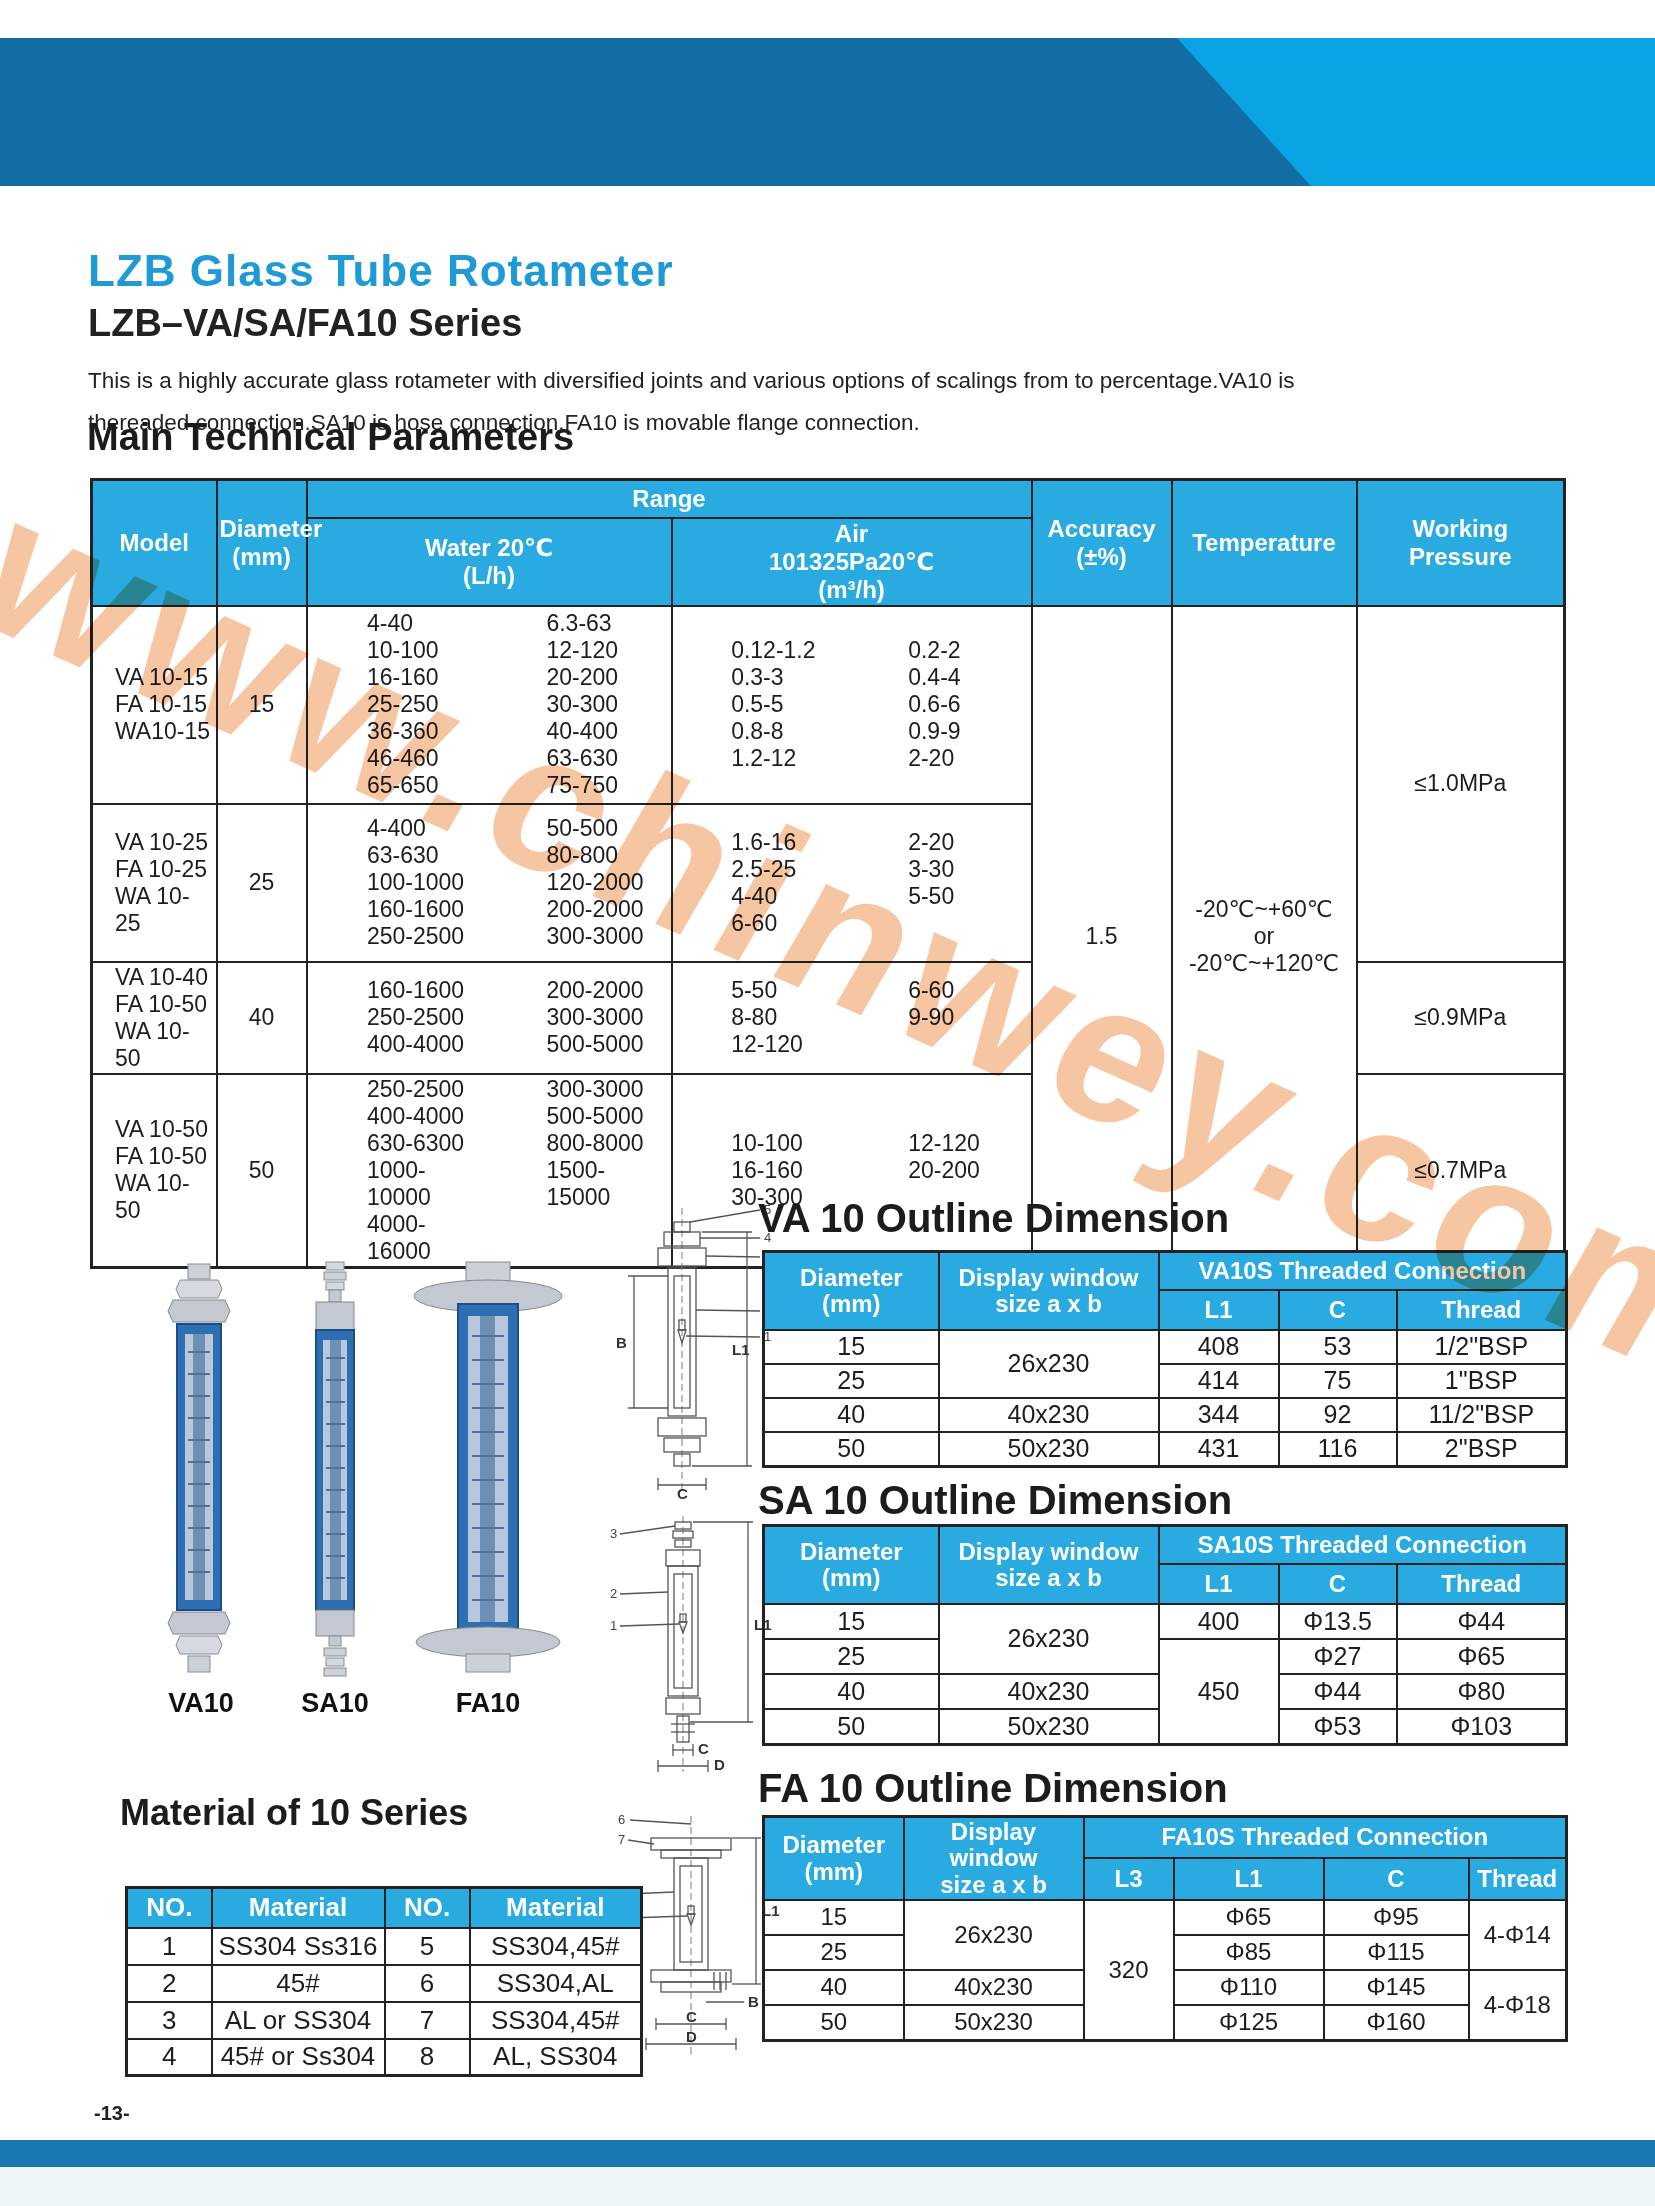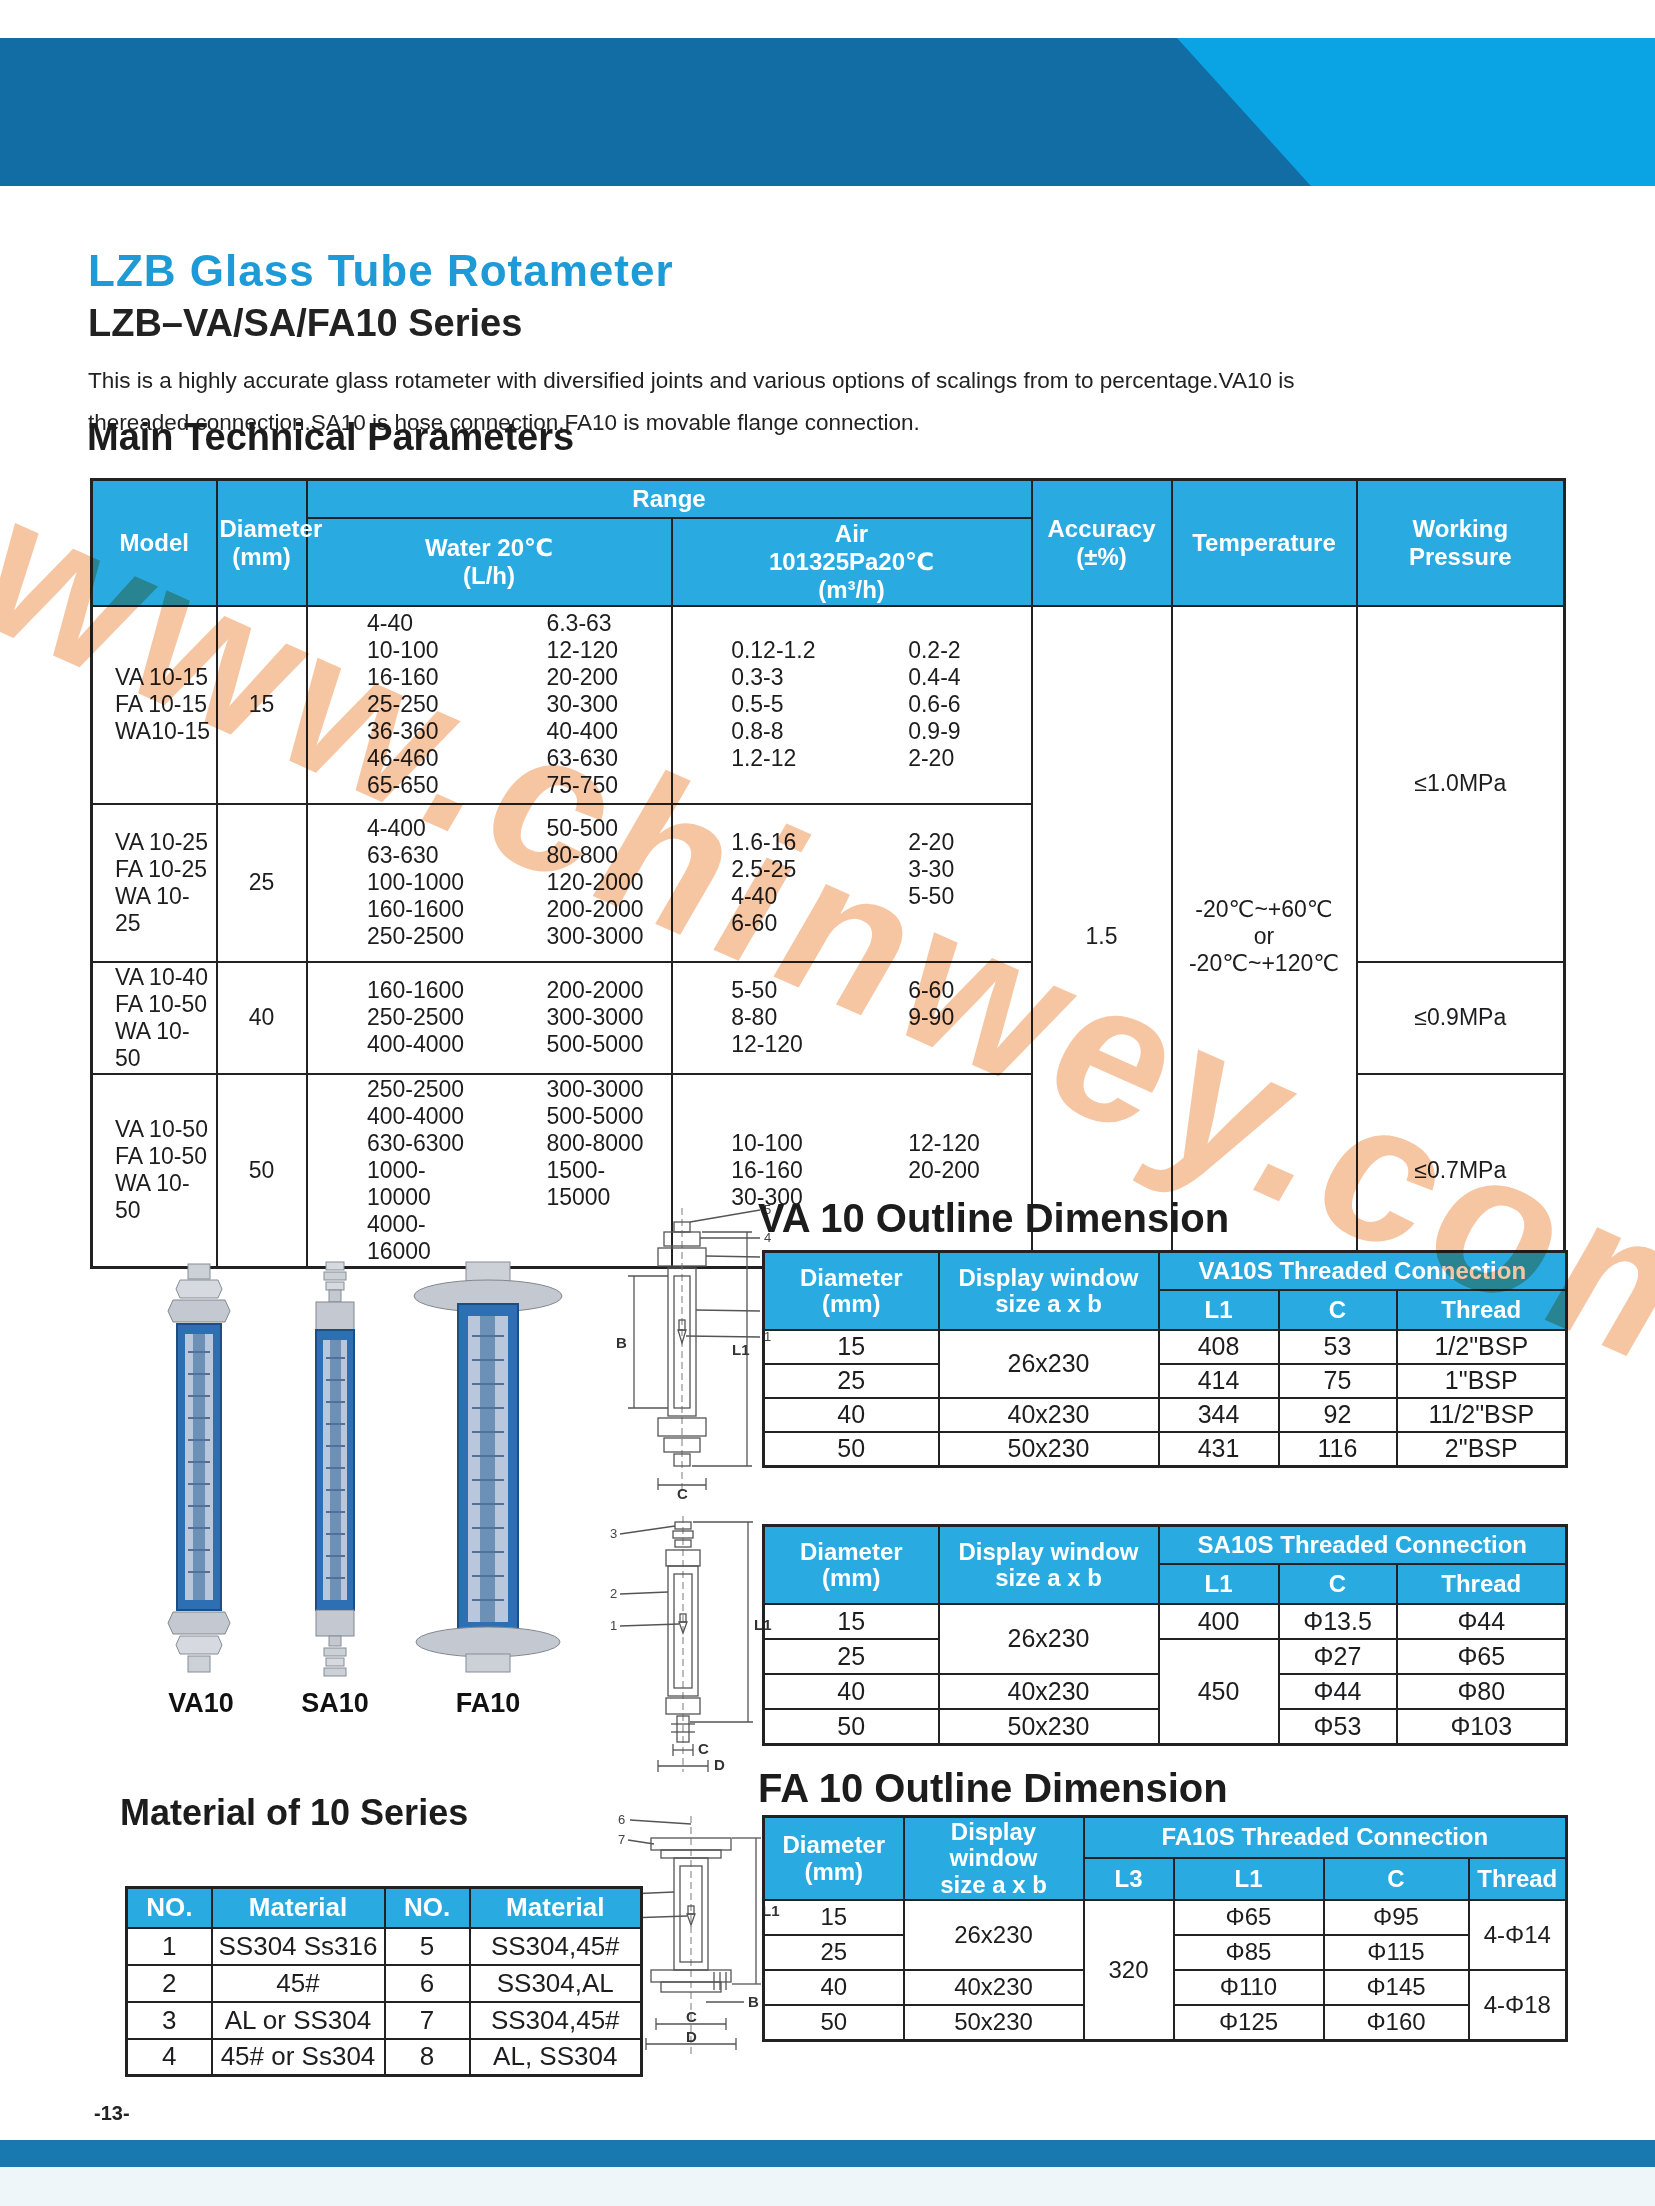--- a/index.html
+++ b/index.html
@@ -437,20 +437,21 @@
         <tr>
           <td>50</td>
           <td>50x230</td>
           <td>431</td>
           <td>116</td>
           <td>2"BSP</td>
         </tr>
       </tbody>
   </table>
 
+  <div class="sec" id="t-sa">SA 10 Outline Dimension</div>
   <table class="tbl" id="sa-tbl">
     <colgroup>
         <col style="width:175px">
         <col style="width:220px">
         <col style="width:120px">
         <col style="width:118px">
         <col style="width:170px">
       </colgroup>
     <thead>
       <tr class="grp-row">

